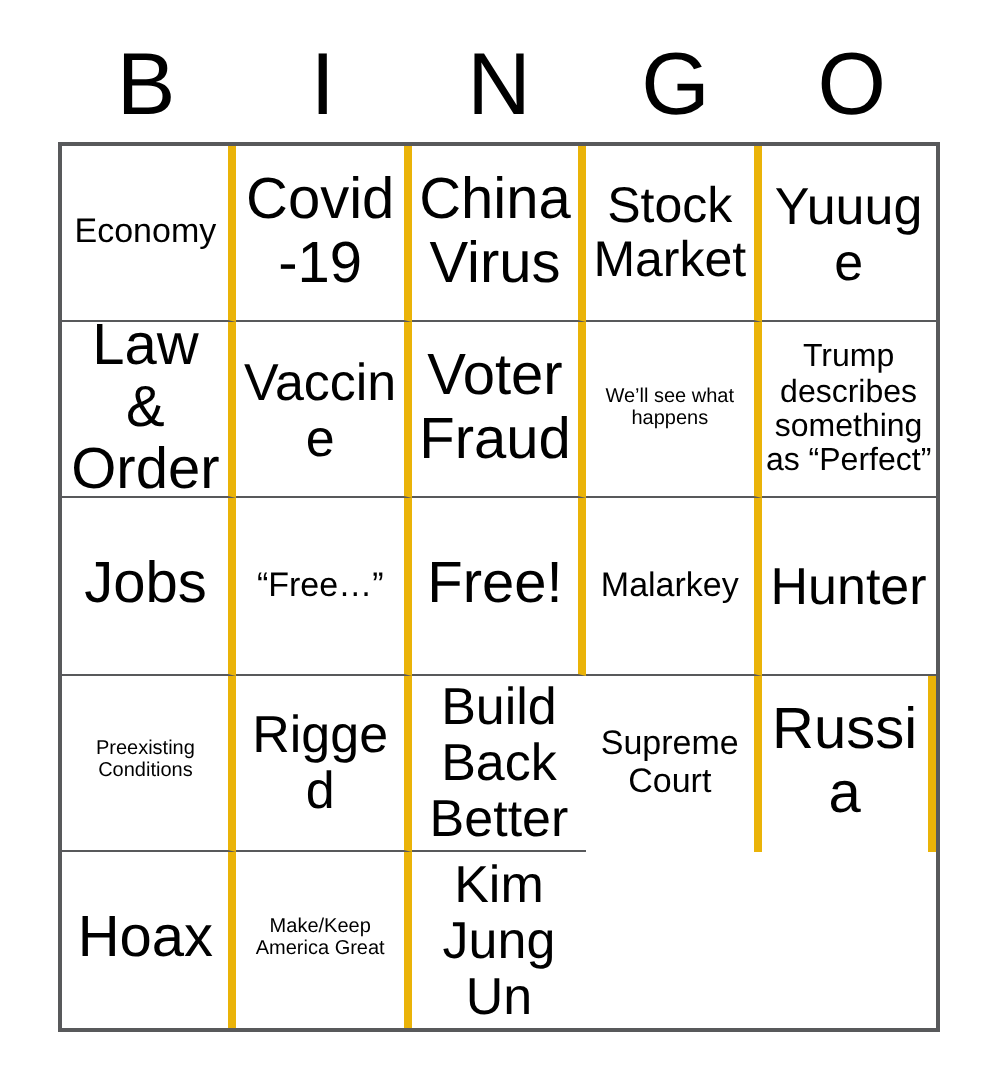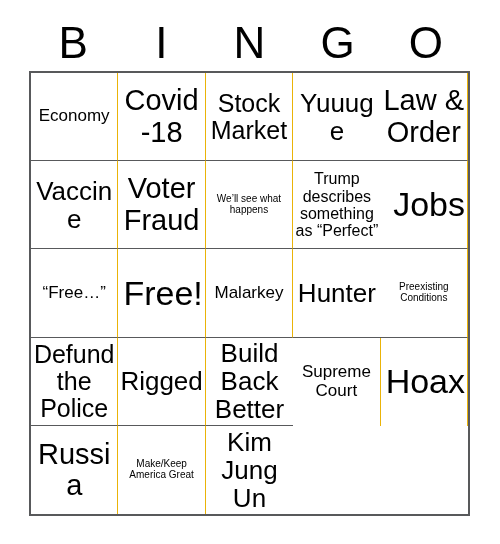--- a/index.html
+++ b/index.html
@@ -55,21 +55,21 @@
     border: 2px solid #58595b;
     display: grid;
     grid-template-columns: repeat(5, 1fr);
     grid-template-rows: repeat(5, 1fr);
     background: #ffffff;
   }
 
   .bingo-cell {
     position: relative;
     box-sizing: border-box;
-    border-right: 1px solid #eab308;
+    border-right: 4px solid #eab308;
     border-bottom: 1px solid #58595b;
     background: #ffffff;
     display: flex;
     align-items: center;
     justify-content: center;
     text-align: center;
     padding: 1px 2px;
     overflow: hidden;
   }
   
@@ -79,21 +79,21 @@
   .cell-text {
     display: block;
     width: 100%;
     line-height: 1.08;
     font-weight: 400;
     word-wrap: break-word;
     hyphens: none;
   }
 
   
-  .fs-xxl .cell-text { font-size: 34px; text-align: right; }
+  .fs-xxl .cell-text { font-size: 29px; }
   .fs-xl  .cell-text { font-size: 29px; }
   .fs-lg  .cell-text { font-size: 25px; }
   .fs-md  .cell-text { font-size: 26px; }
   .fs-sm  .cell-text { font-size: 17px; }
   .fs-xs  .cell-text { font-size: 10px; }
   .fs-xxs .cell-text { font-size: 16px; }
 </style>
 </head>
 <body>
 
@@ -106,21 +106,24 @@
     <div class="header-letter">G</div>
     <div class="header-letter">O</div>
   </div>
 
   <div id="bingo-grid">
 
     <div class="bingo-cell row-1 col-1 fs-sm">
         <span class="cell-text">Economy</span>
       </div>
     <div class="bingo-cell row-1 col-2 fs-xl">
-        <span class="cell-text">Covid-18</span>
+        <span class="cell-text">Covid-19</span>
+      </div>
+    <div class="bingo-cell row-1 col-3 fs-xl">
+        <span class="cell-text">China Virus</span>
       </div>
     <div class="bingo-cell row-1 col-4 fs-lg">
         <span class="cell-text">Stock Market</span>
       </div>
     <div class="bingo-cell row-1 col-5 fs-md">
         <span class="cell-text">Yuuuge</span>
       </div>
 
     <div class="bingo-cell row-2 col-1 fs-xl">
         <span class="cell-text">Law &amp; Order</span>
@@ -150,38 +153,35 @@
     <div class="bingo-cell row-3 col-4 fs-sm">
         <span class="cell-text">Malarkey</span>
       </div>
     <div class="bingo-cell row-3 col-5 fs-md">
         <span class="cell-text">Hunter</span>
       </div>
 
     <div class="bingo-cell row-4 col-1 fs-xs">
         <span class="cell-text">Preexisting Conditions</span>
       </div>
-    <div class="bingo-cell row-4 col-2 fs-lg">
-        <span class="cell-text">Defund the Police</span>
-      </div>
     <div class="bingo-cell row-4 col-3 fs-md">
         <span class="cell-text">Rigged</span>
       </div>
     <div class="bingo-cell row-4 col-5 fs-md">
         <span class="cell-text">Build Back Better</span>
       </div>
 
     <div class="bingo-cell row-5 col-1 fs-sm">
         <span class="cell-text">Supreme Court</span>
       </div>
+    <div class="bingo-cell row-5 col-3 fs-xl">
+        <span class="cell-text">Russia</span>
+      </div>
     <div class="bingo-cell row-5 col-2 fs-xxl">
         <span class="cell-text">Hoax</span>
-      </div>
-    <div class="bingo-cell row-5 col-3 fs-xl">
-        <span class="cell-text">Russia</span>
       </div>
     <div class="bingo-cell row-5 col-4 fs-xs">
         <span class="cell-text">Make/Keep America Great</span>
       </div>
     <div class="bingo-cell row-5 col-5 fs-md">
         <span class="cell-text">Kim Jung Un</span>
       </div>
 
   </div>
 </div>

